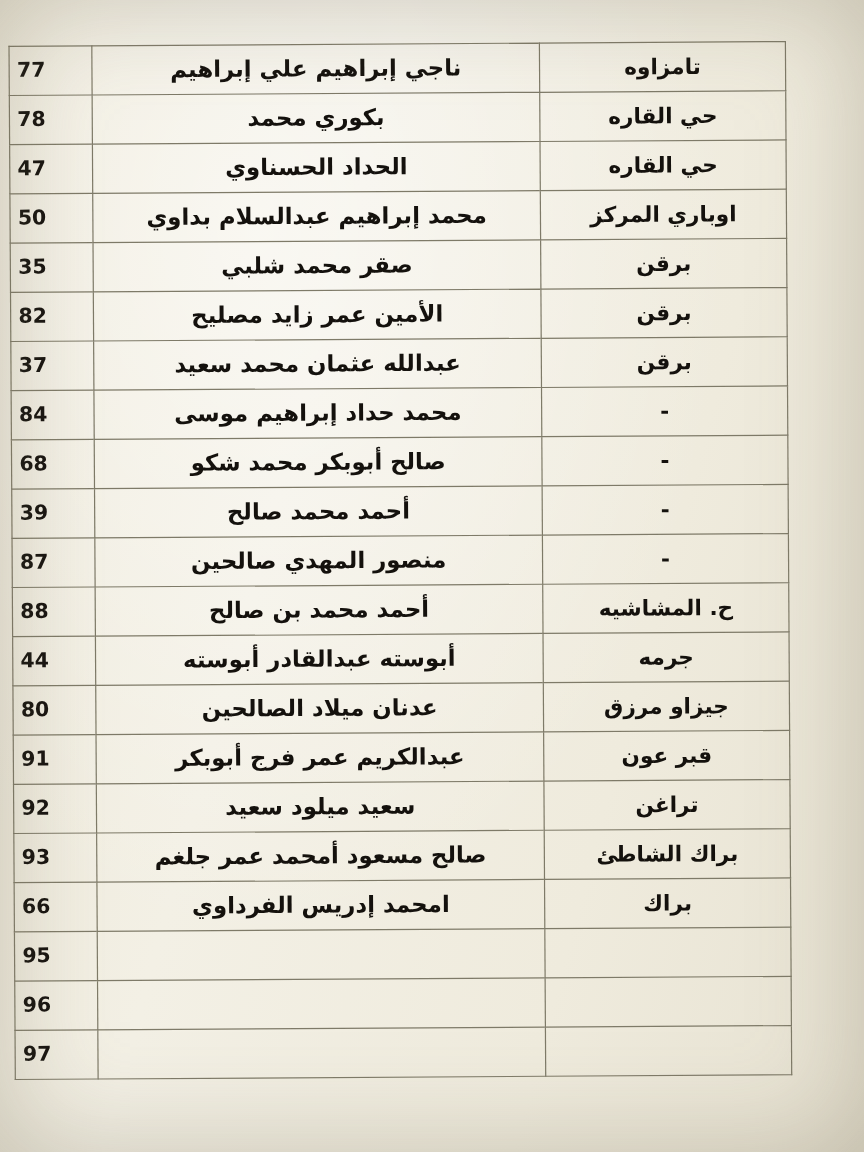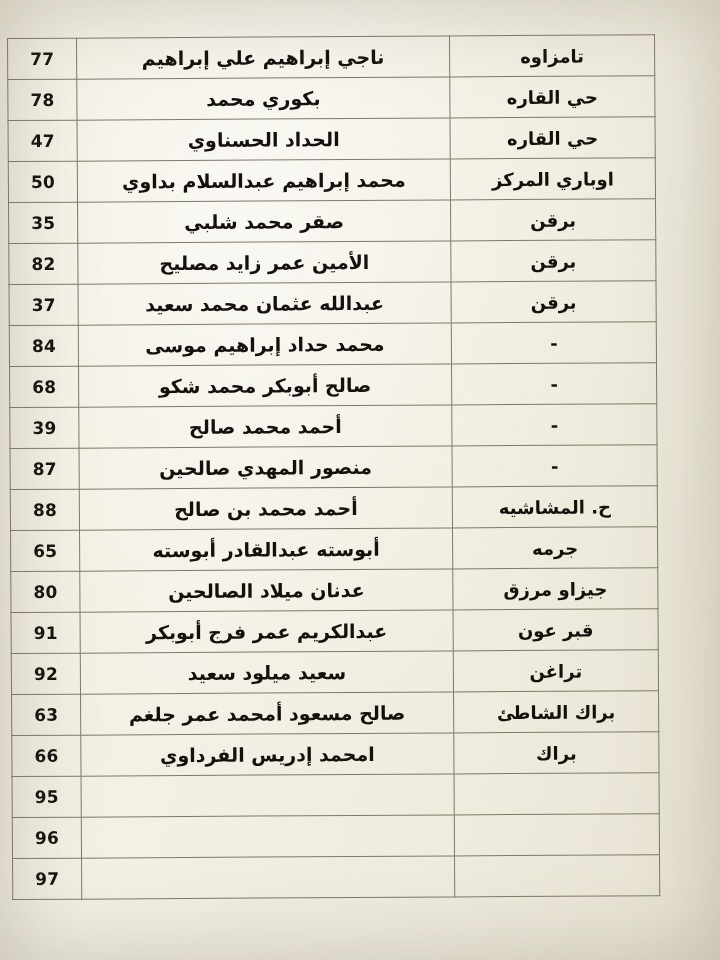--- a/index.html
+++ b/index.html
@@ -40,21 +40,20 @@
     height: 40px;
     padding: 0 6px;
     vertical-align: middle;
     font-weight: bold;
     color: #14110d;
     white-space: nowrap;
     overflow: hidden;
   }
   td.col-num {
     width: 56px;
-    text-align: center;
     font-size: 17px;
     direction: ltr;
     font-family: "DejaVu Sans", "Liberation Sans", sans-serif;
   }
   td.col-name {
     width: 360px;
     text-align: center;
     font-size: 19px;
   }
   td.col-place {
@@ -138,41 +137,41 @@
           <td class="col-num">87</td>
         </tr>
         <tr>
           <td class="col-place">ح. المشاشيه</td>
           <td class="col-name">أحمد محمد بن صالح</td>
           <td class="col-num">88</td>
         </tr>
         <tr>
           <td class="col-place">جرمه</td>
           <td class="col-name">أبوسته عبدالقادر أبوسته</td>
-          <td class="col-num">65</td>
+          <td class="col-num">44</td>
         </tr>
         <tr>
           <td class="col-place">جيزاو مرزق</td>
           <td class="col-name">عدنان ميلاد الصالحين</td>
           <td class="col-num">80</td>
         </tr>
         <tr>
           <td class="col-place">قبر عون</td>
           <td class="col-name">عبدالكريم عمر فرج أبوبكر</td>
           <td class="col-num">91</td>
         </tr>
         <tr>
           <td class="col-place">تراغن</td>
           <td class="col-name">سعيد ميلود سعيد</td>
           <td class="col-num">92</td>
         </tr>
         <tr>
           <td class="col-place">براك الشاطئ</td>
           <td class="col-name">صالح مسعود أمحمد عمر جلغم</td>
-          <td class="col-num">63</td>
+          <td class="col-num">93</td>
         </tr>
         <tr>
           <td class="col-place">براك</td>
           <td class="col-name">امحمد إدريس الفرداوي</td>
           <td class="col-num">66</td>
         </tr>
         <tr>
           <td class="col-place"></td>
           <td class="col-name"></td>
           <td class="col-num">95</td>

